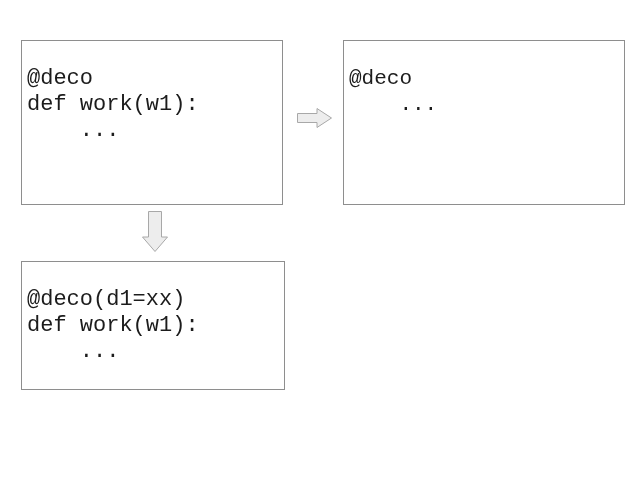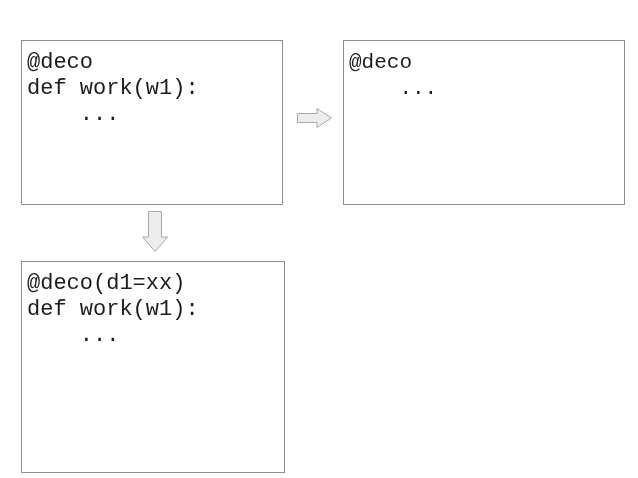--- a/index.html
+++ b/index.html
@@ -13,31 +13,31 @@
     height: 478px;
     background: var(--background, #ffffff);
     font-family: "Liberation Mono", "DejaVu Sans Mono", monospace;
     overflow: hidden;
   }
   .code-box {
     position: absolute;
     box-sizing: border-box;
     background: var(--box-fill, #ffffff);
     border: 1px solid var(--box-border, #8e8e8e);
-    padding: 9px 5px;
+    padding: 25px 5px;
     color: var(--text-color, #1c1c1c);
     font-size: 22px;
     line-height: 26px;
   }
   .code-line {
     white-space: pre;
   }
   #box-basic    { left: 21px;  top: 40px;  width: 262px; height: 165px; }
   #box-multi    { left: 343px; top: 40px;  width: 282px; height: 165px; font-size: 21px; }
-  #box-withargs { left: 21px;  top: 261px; width: 264px; height: 212px; }
+  #box-withargs { left: 21px;  top: 261px; width: 264px; height: 129px; }
 
   .block-arrow { position: absolute; display: block; }
   .block-arrow polygon {
     fill: var(--arrow-fill, #ededed);
     stroke: var(--arrow-stroke, #a8a8a8);
     stroke-width: 1;
     stroke-linejoin: miter;
   }
   #arrow-right { left: 297px; top: 108px; }
   #arrow-down  { left: 142px; top: 211px; }

